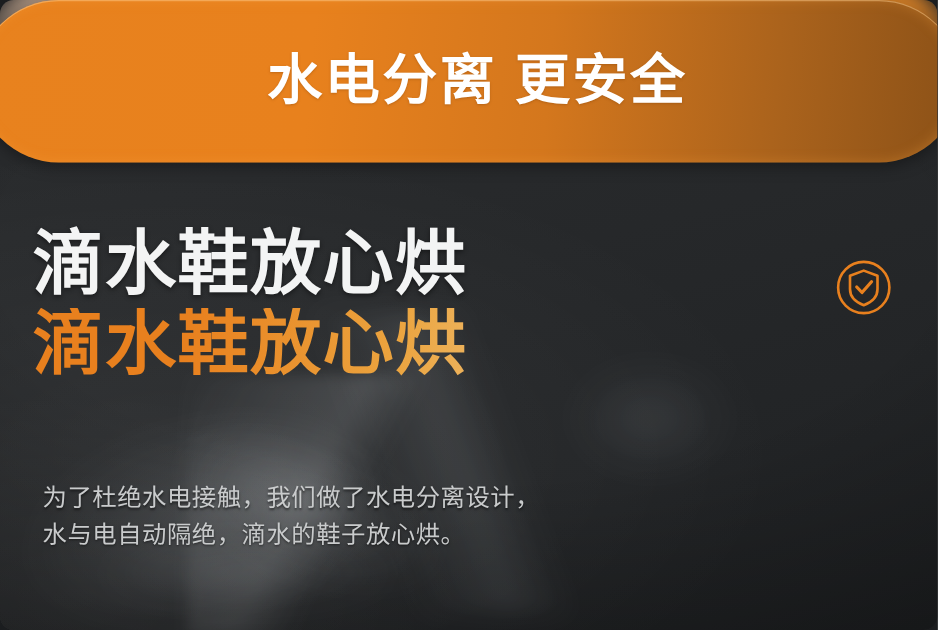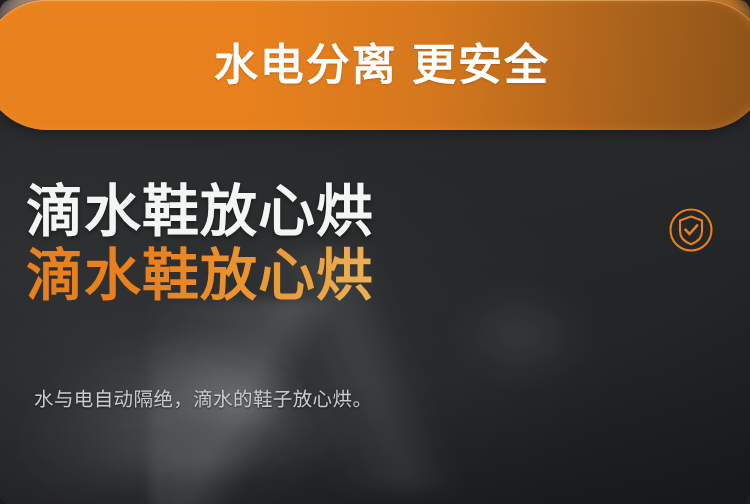--- a/index.html
+++ b/index.html
@@ -197,16 +197,17 @@
 
   <div class="shield-badge">
     <svg width="46" height="46" viewBox="0 0 46 46" aria-hidden="true">
       <circle cx="23" cy="23" r="20.5" fill="none" stroke="#e8801e" stroke-width="2.1"></circle>
       <path d="M23 9.5 L34 13.6 L34 24.2 C34 30.6 29.2 34.9 23 37.2 C16.8 34.9 12 30.6 12 24.2 L12 13.6 Z" fill="none" stroke="#e8801e" stroke-width="2.1" stroke-linejoin="round"></path>
       <path d="M17.4 22.6 L21.6 27.0 L29.2 18.4" fill="none" stroke="#e8801e" stroke-width="2.6" stroke-linecap="round" stroke-linejoin="round"></path>
     </svg>
   </div>
 
   <div class="body-copy">
+    <div class="body-line">为了杜绝水电接触，我们做了水电分离设计，</div>
     <div class="body-line">水与电自动隔绝，滴水的鞋子放心烘。</div>
   </div>
 
 </div>
 
 </body></html>

